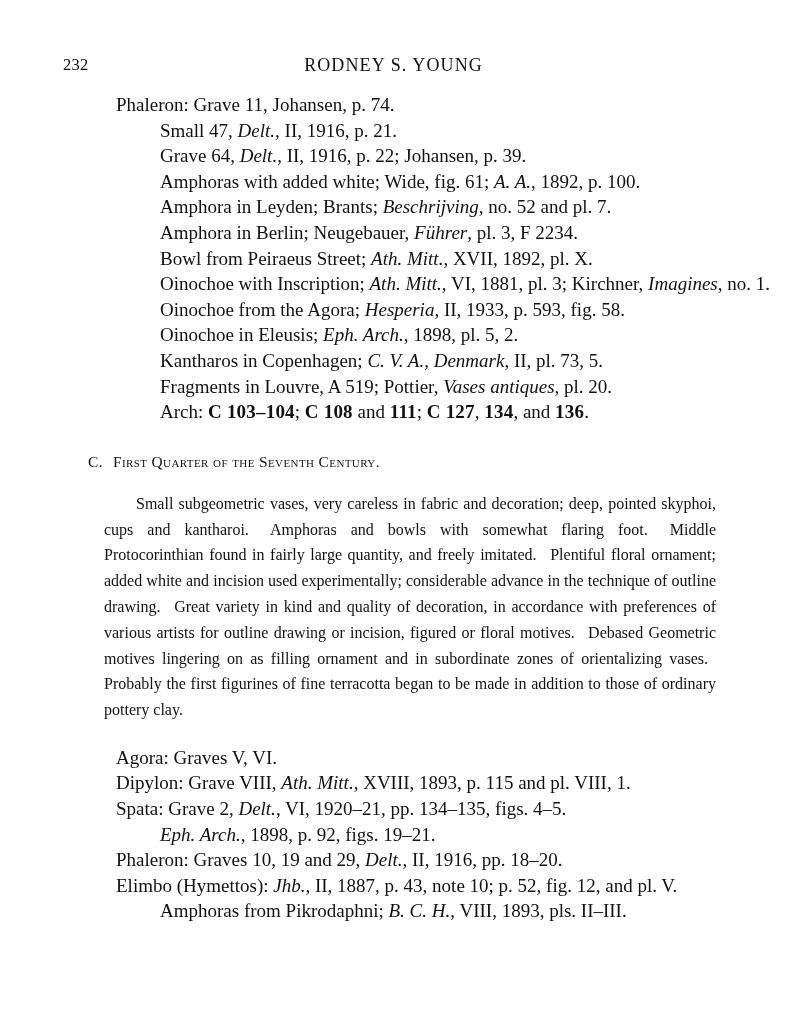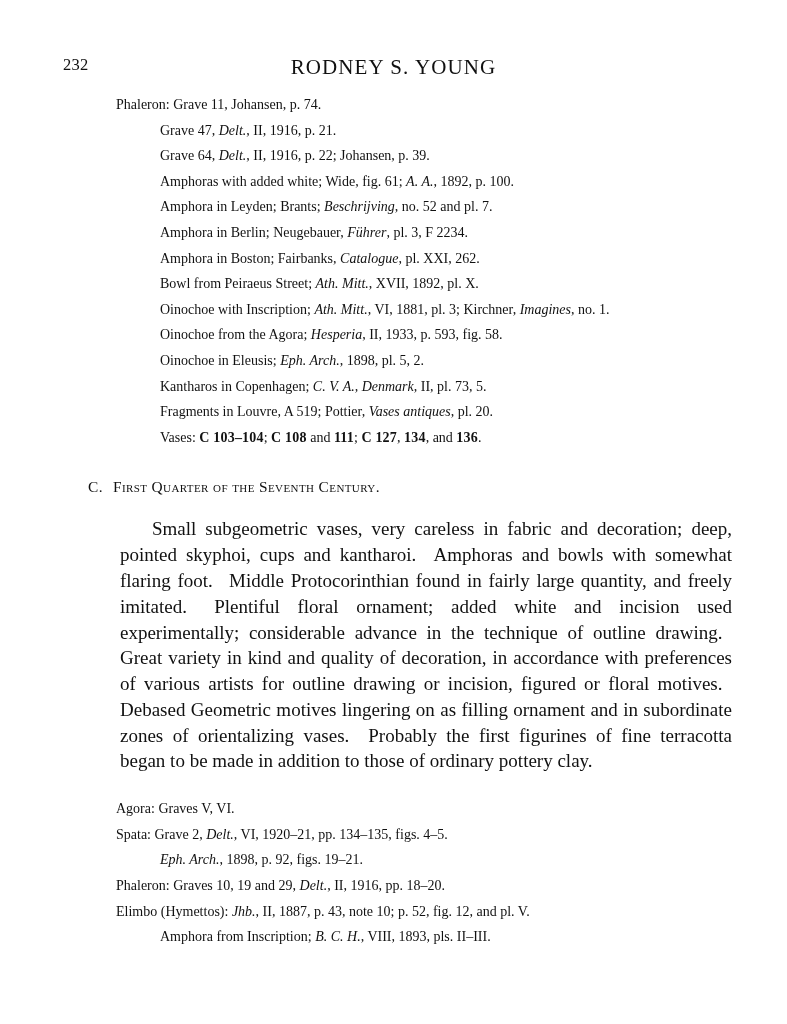--- a/index.html
+++ b/index.html
@@ -35,31 +35,31 @@
     top: 0;
     font-size: 16.5px;
     letter-spacing: 0.3px;
   }
   .running-head {
     position: absolute;
     left: 0;
     top: 0;
     width: 787px;
     text-align: center;
-    font-size: 21px;
+    font-size: 18px;
     letter-spacing: 1.1px;
   }
   .body {
     position: absolute;
     top: 92px;
     left: 88px;
     width: 640px;
   }
   .list-line {
-    font-size: 14px;
+    font-size: 19px;
     line-height: 25.6px;
     white-space: nowrap;
   }
   .ind-0 { margin-left: 28px; }
   .ind-1 { margin-left: 72px; }
   i, .it { font-style: italic; }
   .bold-cat { font-weight: bold; letter-spacing: 0.2px; }
 
   .section-head {
     margin-top: 28px;
@@ -68,23 +68,23 @@
     letter-spacing: 0.4px;
   }
   .section-head .lbl { margin-right: 10px; }
   .smallcaps {
     font-variant: small-caps;
     font-size: 15.4px;
     letter-spacing: 0.4px;
   }
   .para {
     margin-top: 20px;
-    margin-left: 32px;
+    margin-left: 16px;
     width: 612px;
-    font-size: 19px;
+    font-size: 16px;
     line-height: 25.8px;
     text-align: justify;
     text-indent: 32px;
     hyphens: none;
   }
   .list-block-2 { margin-top: 22px; }
 </style>
 </head>
 <body>
 
@@ -92,44 +92,44 @@
 
   <div class="header">
     <div class="folio">232</div>
     <div class="running-head">RODNEY S. YOUNG</div>
   </div>
 
   <div class="body">
 
     <div id="list-one">
         <div class="list-line ind-0"><span>Phaleron: Grave 11, Johansen, p. 74.</span></div>
-        <div class="list-line ind-1"><span>Grave 47, </span><i>Delt.</i><span>, II, 1916, p. 21.</span></div>
+        <div class="list-line ind-1"><span>Small 47, </span><i>Delt.</i><span>, II, 1916, p. 21.</span></div>
         <div class="list-line ind-1"><span>Grave 64, </span><i>Delt.</i><span>, II, 1916, p. 22; Johansen, p. 39.</span></div>
         <div class="list-line ind-1"><span>Amphoras with added white; Wide, fig. 61; </span><i>A. A.</i><span>, 1892, p. 100.</span></div>
         <div class="list-line ind-1"><span>Amphora in Leyden; Brants; </span><i>Beschrijving</i><span>, no. 52 and pl. 7.</span></div>
         <div class="list-line ind-1"><span>Amphora in Berlin; Neugebauer, </span><i>Führer</i><span>, pl. 3, F 2234.</span></div>
-        <div class="list-line ind-1"><span>Amphora in Boston; Fairbanks, </span><i>Catalogue</i><span>, pl. XXI, 262.</span></div>
         <div class="list-line ind-1"><span>Bowl from Peiraeus Street; </span><i>Ath. Mitt.</i><span>, XVII, 1892, pl. X.</span></div>
         <div class="list-line ind-1"><span>Oinochoe with Inscription; </span><i>Ath. Mitt.</i><span>, VI, 1881, pl. 3; Kirchner, </span><i>Imagines</i><span>, no. 1.</span></div>
         <div class="list-line ind-1"><span>Oinochoe from the Agora; </span><i>Hesperia</i><span>, II, 1933, p. 593, fig. 58.</span></div>
         <div class="list-line ind-1"><span>Oinochoe in Eleusis; </span><i>Eph. Arch.</i><span>, 1898, pl. 5, 2.</span></div>
         <div class="list-line ind-1"><span>Kantharos in Copenhagen; </span><i>C. V. A., Denmark</i><span>, II, pl. 73, 5.</span></div>
         <div class="list-line ind-1"><span>Fragments in Louvre, A 519; Pottier, </span><i>Vases antiques</i><span>, pl. 20.</span></div>
-        <div class="list-line ind-1"><span>Vases: </span><span class="bold-cat">C 103–104</span><span>; </span><span class="bold-cat">C 108</span><span> and </span><span class="bold-cat">111</span><span>;  </span><span class="bold-cat">C 127</span><span>, </span><span class="bold-cat">134</span><span>, and </span><span class="bold-cat">136</span><span>.</span></div>
+        <div class="list-line ind-1"><span>Arch: </span><span class="bold-cat">C 103–104</span><span>; </span><span class="bold-cat">C 108</span><span> and </span><span class="bold-cat">111</span><span>;  </span><span class="bold-cat">C 127</span><span>, </span><span class="bold-cat">134</span><span>, and </span><span class="bold-cat">136</span><span>.</span></div>
       </div>
 
     <div class="section-head">
       <span class="lbl smallcaps">C.</span><span class="smallcaps">First Quarter of the Seventh Century.</span>
     </div>
 
     <div class="para">Small subgeometric vases, very careless in fabric and decoration; deep, pointed skyphoi, cups and kantharoi.  Amphoras and bowls with somewhat flaring foot.  Middle Protocorinthian found in fairly large quantity, and freely imitated.  Plentiful floral ornament; added white and incision used experimentally; considerable advance in the technique of outline drawing.  Great variety in kind and quality of decoration, in accordance with preferences of various artists for outline drawing or incision, figured or floral motives.  Debased Geometric motives lingering on as filling ornament and in subordinate zones of orientalizing vases.  Probably the first figurines of fine terracotta began to be made in addition to those of ordinary pottery clay.</div>
 
     <div id="list-two" class="list-block-2">
         <div class="list-line ind-0"><span>Agora: Graves V, VI.</span></div>
+        <div class="list-line ind-0"><span>Dipylon: Grave VIII, </span><i>Ath. Mitt.</i><span>, XVIII, 1893, p. 115 and pl. VIII, 1.</span></div>
         <div class="list-line ind-0"><span>Spata: Grave 2, </span><i>Delt.</i><span>, VI, 1920–21, pp. 134–135, figs. 4–5.</span></div>
         <div class="list-line ind-1"><i>Eph. Arch.</i><span>, 1898, p. 92, figs. 19–21.</span></div>
         <div class="list-line ind-0"><span>Phaleron: Graves 10, 19 and 29, </span><i>Delt.</i><span>, II, 1916, pp. 18–20.</span></div>
         <div class="list-line ind-0"><span>Elimbo (Hymettos): </span><i>Jhb.</i><span>, II, 1887, p. 43, note 10; p. 52, fig. 12, and pl. V.</span></div>
-        <div class="list-line ind-1"><span>Amphora from Inscription; </span><i>B. C. H.</i><span>, VIII, 1893, pls. II–III.</span></div>
+        <div class="list-line ind-1"><span>Amphoras from Pikrodaphni; </span><i>B. C. H.</i><span>, VIII, 1893, pls. II–III.</span></div>
       </div>
 
   </div>
 </div>
 
 </body></html>

